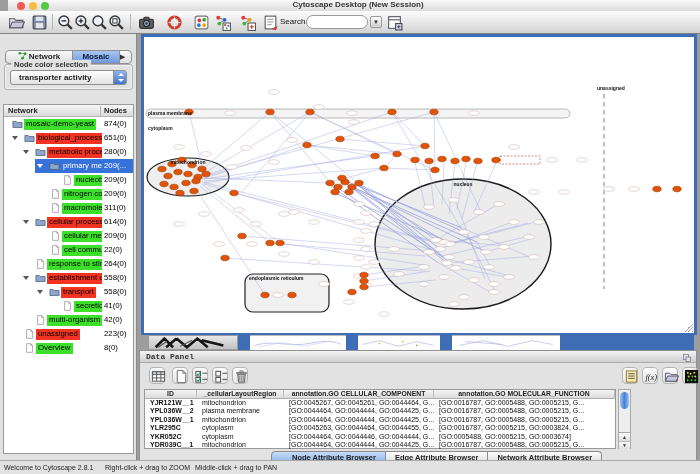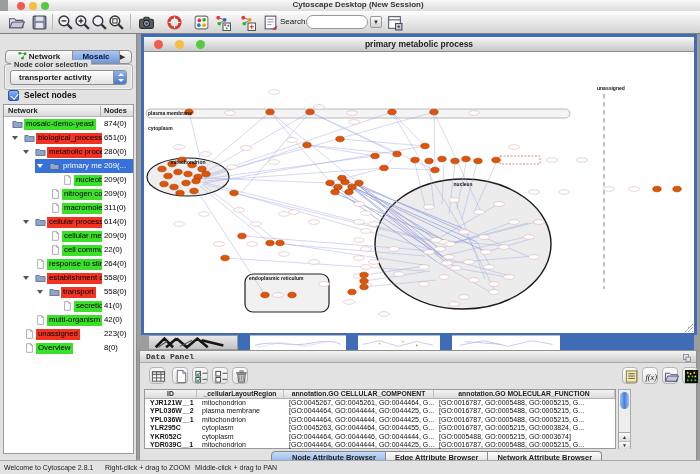--- a/index.html
+++ b/index.html
@@ -216,24 +216,20 @@
     <span id="tab-mosaic">Mosaic</span>
     <span id="tab-arrow">▶</span>
   </div>
   <div id="cp-groupbox">
     <span id="cp-group-label">Node color selection</span>
     <div id="cp-combo">
       <span class="v">transporter activity</span>
       <span class="stepper"></span>
     </div>
   </div>
-  <div id="cp-check">
-    <span class="box"></span>
-    <span class="lbl">Select nodes</span>
-  </div>
   <div id="tree-box">
     <div id="tree-header">
       <span class="c1">Network</span>
       <span class="vsep"></span>
       <span class="c2">Nodes</span>
     </div>
     <div id="tree-rows">
         <div class="tree-row">
           <span class="icon" style="left: 8px;"><svg viewBox="0 0 12 10">
               <path d="M1 8.8 V2.2 h3.6 l1 1.2 H11 v5.4 z" fill="#8fa6cc" stroke="#4a5a77" stroke-width=".8"></path>
@@ -369,26 +365,20 @@
             </svg></span>
           <span class="pill green" style="left: 32px; max-width: 66px;">Overview</span>
           <span class="cnt">8(0)</span>
         </div>
       </div>
   </div>
 </div>
 
 <div id="desktop">
   <div id="frame">
-    <div id="frame-titlebar">
-      <span class="ftl" style="left:10px;background:#f25a52;"></span>
-      <span class="ftl" style="left:31px;background:#f5bd41;"></span>
-      <span class="ftl" style="left:52px;background:#58c943;"></span>
-      <div id="frame-title">primary metabolic process</div>
-    </div>
     <div id="net-view">
       <svg id="net-svg" viewBox="0 0 550 281">
           <rect x="2" y="57" width="424" height="9" rx="4.5" fill="#f4f4f4" stroke="#a8a8a8" stroke-width="0.8"></rect>
           <ellipse cx="44" cy="125" rx="41" ry="19" fill="#efefef" stroke="#1a1a1a" stroke-width="1.2"></ellipse>
           <ellipse cx="319" cy="192" rx="88" ry="65" fill="#ececec" stroke="#1a1a1a" stroke-width="1.4"></ellipse>
           <rect x="101" y="222" width="84" height="38" rx="8" fill="#f1f1f1" stroke="#222" stroke-width="1.2"></rect>
           <line x1="460" y1="42" x2="460" y2="237" stroke="#999" stroke-width="1.2" stroke-dasharray="4.5,3.5"></line>
           <line x1="214" y1="132" x2="292" y2="188" stroke="#96a0e0" stroke-width="1" opacity="0.75"></line>
           <line x1="214" y1="133" x2="296" y2="197" stroke="#96a0e0" stroke-width="1" opacity="0.75"></line>
           <line x1="208" y1="135" x2="298" y2="204" stroke="#96a0e0" stroke-width="1" opacity="0.75"></line>

